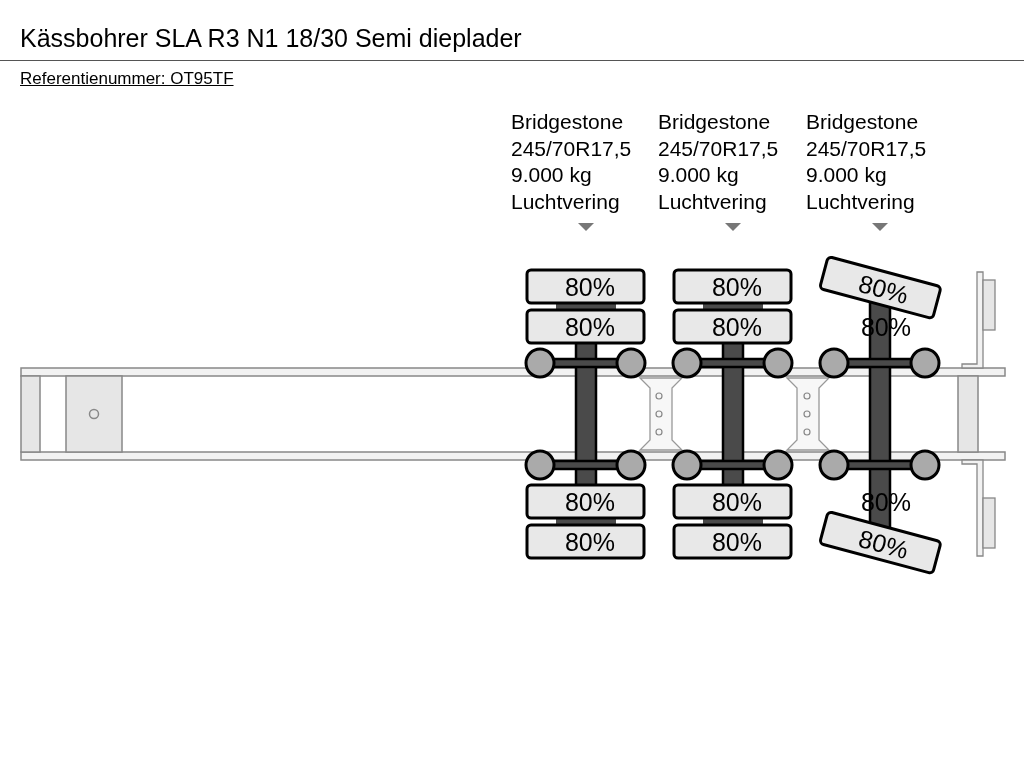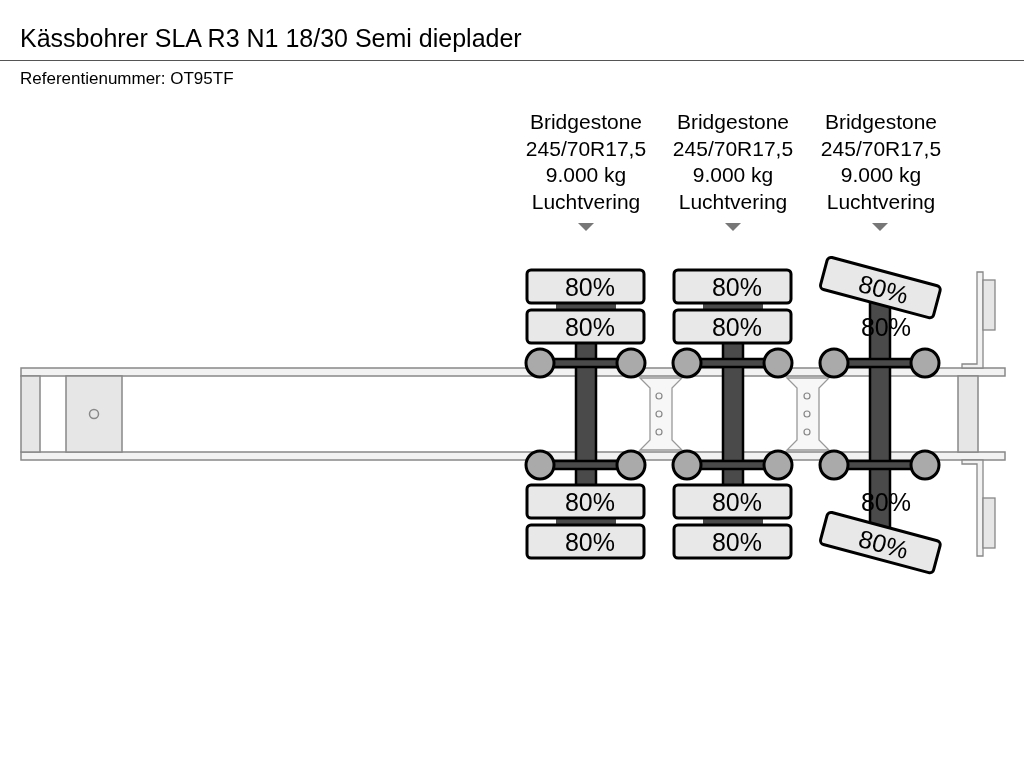--- a/index.html
+++ b/index.html
@@ -1,20 +1,20 @@
 <!DOCTYPE html>
 <html><head>
 <meta charset="utf-8">
 <style>
   html, body { margin: 0; padding: 0; background: #ffffff; }
   body { width: 1024px; height: 768px; position: relative; overflow: hidden; font-family: "Liberation Sans", sans-serif; color: #000; }
   .title { position: absolute; left: 20px; top: 18px; font-size: 25px; line-height: 40px; white-space: nowrap; }
   .title-rule { position: absolute; left: 0; top: 60px; width: 1024px; height: 1px; background: #555; }
-  .ref { position: absolute; left: 20px; top: 68px; font-size: 17px; line-height: 22px; white-space: nowrap; }
-  .axle-info { position: absolute; top: 109px; width: 150px; text-align: center; font-size: 21px; line-height: 26.5px; white-space: nowrap; }
+  .ref { position: absolute; left: 20px; top: 68px; font-size: 17px; line-height: 22px; white-space: nowrap; text-decoration: underline; }
+  .axle-info { position: absolute; top: 109px; width: 150px; text-align: left; font-size: 21px; line-height: 26.5px; white-space: nowrap; }
   svg.diagram { position: absolute; left: 0; top: 0; }
   .tlabel { font-family: "Liberation Sans", sans-serif; font-size: 25px; }
 </style>
 </head>
 <body>
 
 <div class="title">Kässbohrer SLA R3 N1 18/30 Semi dieplader</div>
 <div class="title-rule"></div>
 <div class="ref">Referentienummer: OT95TF</div>
 

